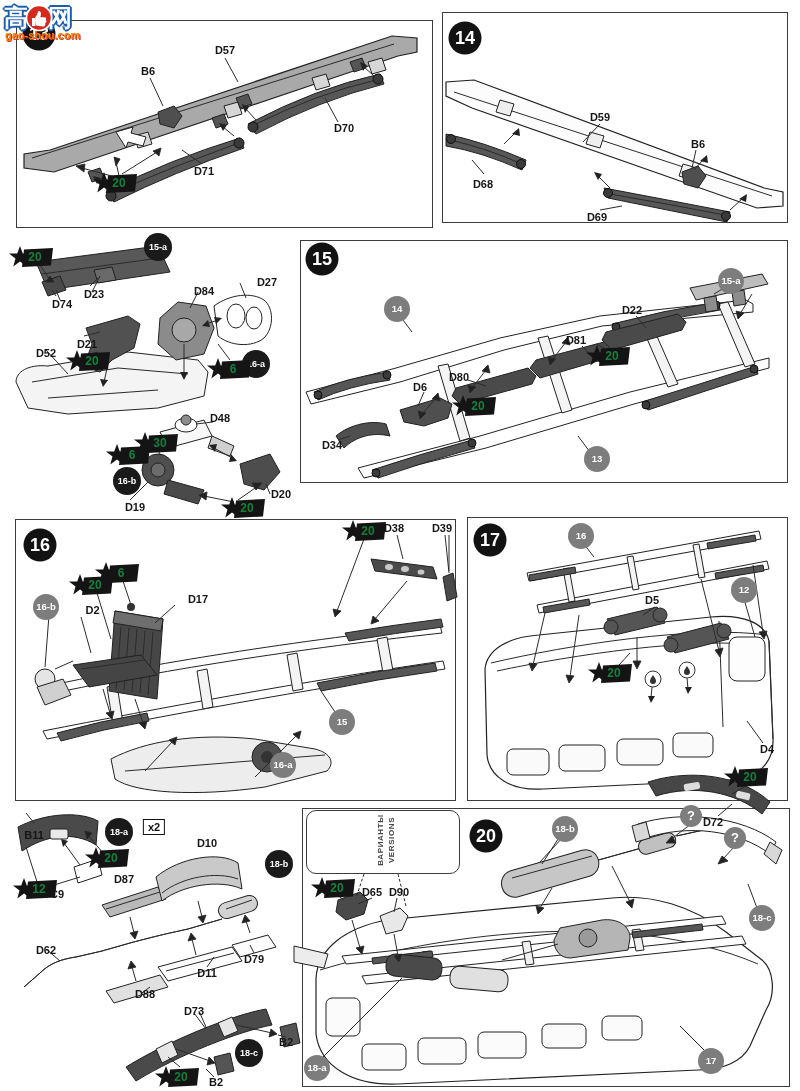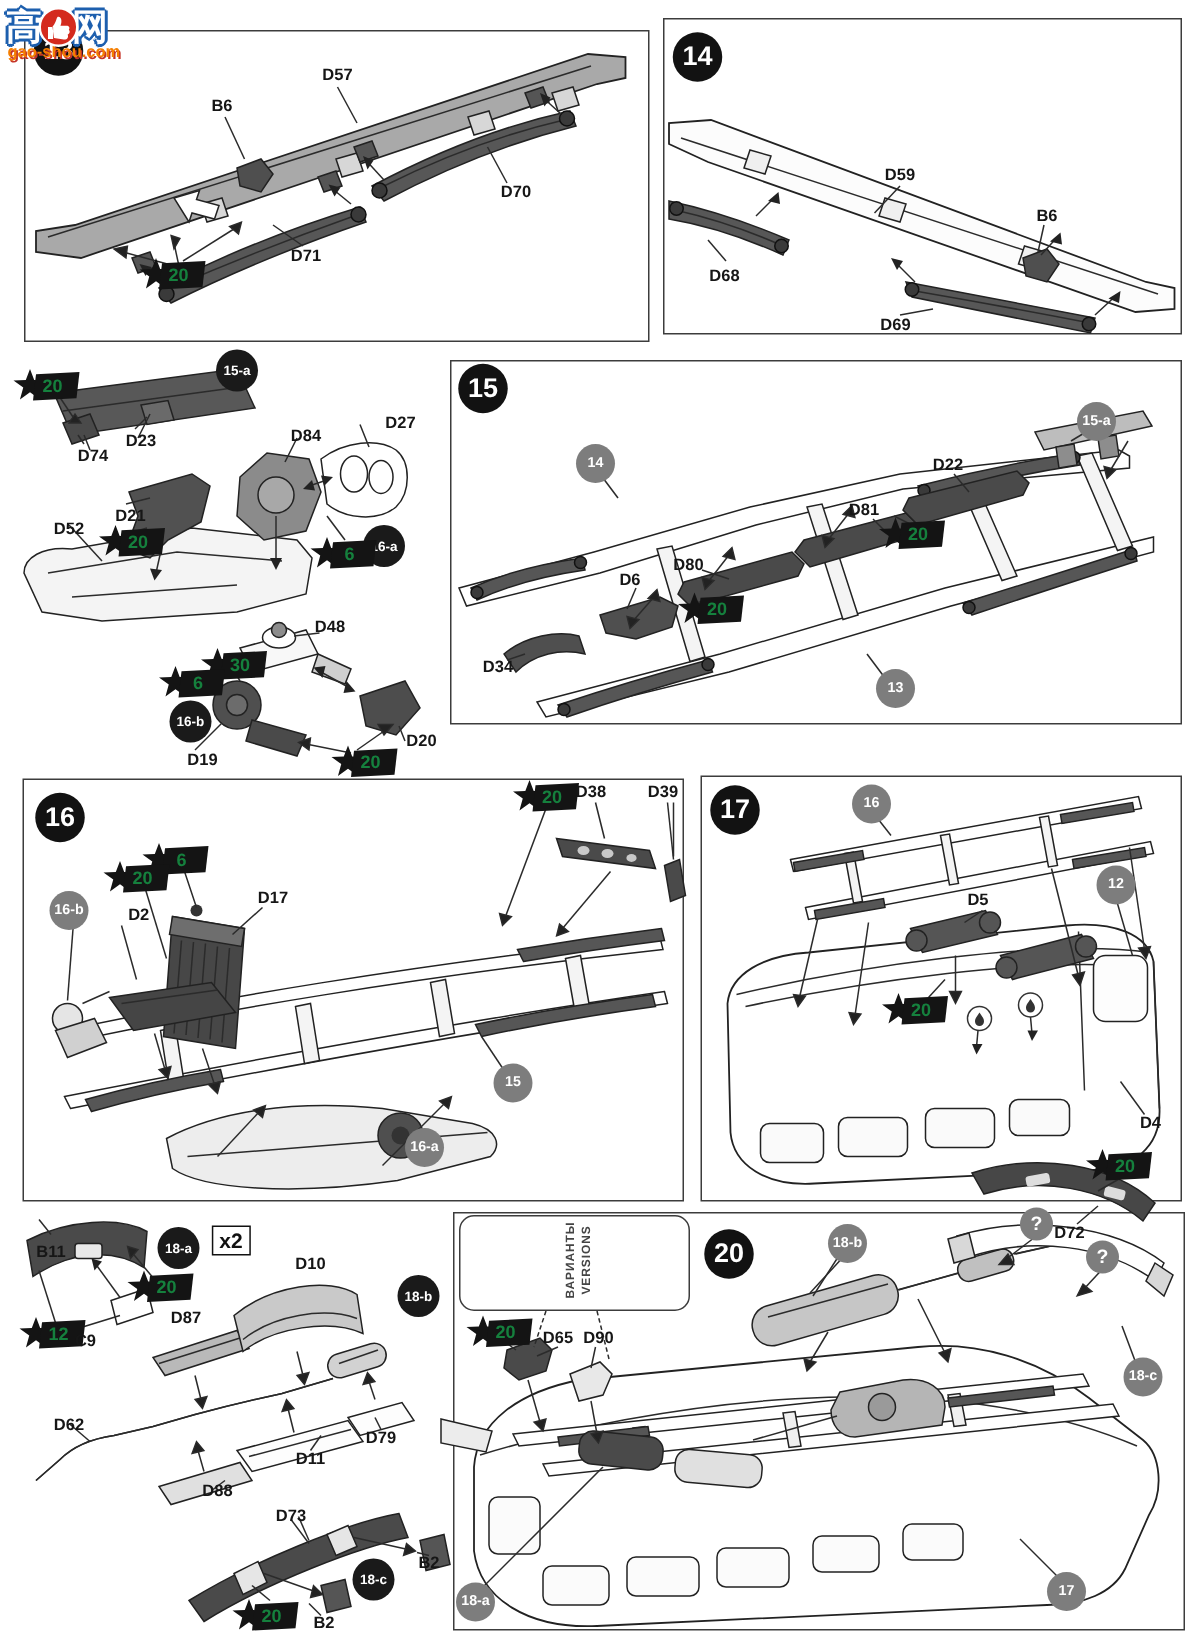--- a/index.html
+++ b/index.html
@@ -13,21 +13,21 @@
          font-weight:bold;font-size:18px;line-height:33px;text-align:center;z-index:25;}
   .bsub{width:28px;height:28px;border-radius:50%;background:#1a1a1a;color:#fff;
         font-weight:bold;font-size:9px;line-height:28px;text-align:center;z-index:25;}
   .bref{width:26px;height:26px;border-radius:50%;background:#7d7d7d;color:#fff;
         font-weight:bold;font-size:9.5px;line-height:26px;text-align:center;z-index:25;}
   .bq{width:22px;height:22px;border-radius:50%;background:#7d7d7d;color:#fff;
       font-weight:bold;font-size:13px;line-height:22px;text-align:center;z-index:25;}
   .star{width:46px;height:26px;z-index:26;}
   .star .star-num{position:absolute;left:27px;top:13px;transform:translate(-50%,-50%);
         color:#15803d;font-weight:bold;font-size:12px;}
-  .x2box{border:1.6px solid #111;background:#fff;color:#111;font-weight:bold;font-size:14px;
+  .x2box{border:1.6px solid #111;background:#fff;color:#111;font-weight:bold;font-size:11px;
          padding:1px 4px;z-index:26;}
   .vtext{font-size:8px;font-weight:bold;color:#444;letter-spacing:.6px;white-space:nowrap;
          transform:translate(-50%,-50%) rotate(-90deg);z-index:30;}
   
   .wm{position:absolute;left:4px;top:2px;z-index:40;width:90px;height:42px;}
   .wm .ch{position:absolute;font-weight:bold;font-size:24px;color:#fff;
      text-shadow:-2px 0 #1d5fae,2px 0 #1d5fae,0 -2px #1d5fae,0 2px #1d5fae,
                  -1px -1px #1d5fae,1px 1px #1d5fae,-1px 1px #1d5fae,1px -1px #1d5fae;}
   .wm .dom{position:absolute;left:1px;top:27px;font-weight:bold;font-size:11px;color:#f57e00;
      text-shadow:1px 1px 0 #c5342a;}
@@ -706,21 +706,21 @@
 <span class="ctr lbl" style="left:94px;top:294px;">D23</span>
 <span class="ctr lbl" style="left:204px;top:291px;">D84</span>
 <span class="ctr lbl" style="left:245px;top:282px;padding-left:44px;">D27</span>
 <span class="ctr lbl" style="left:87px;top:344px;">D21</span>
 <span class="ctr lbl" style="left:46px;top:353px;">D52</span>
 <span class="ctr lbl" style="left:220px;top:418px;">D48</span>
 <span class="ctr lbl" style="left:135px;top:507px;">D19</span>
 <span class="ctr lbl" style="left:281px;top:494px;">D20</span>
 <span class="ctr lbl" style="left:394px;top:528px;">D38</span>
 <span class="ctr lbl" style="left:442px;top:528px;">D39</span>
-<span class="ctr lbl" style="left:182px;top:599px;">D17</span>
+<span class="ctr lbl" style="left:198px;top:599px;">D17</span>
 <span class="ctr lbl" style="left:77px;top:610px;padding-left:31px;">D2</span>
 <span class="ctr lbl" style="left:652px;top:600px;">D5</span>
 <span class="ctr lbl" style="left:767px;top:749px;">D4</span>
 <span class="ctr lbl" style="left:713px;top:822px;">D72</span>
 <span class="ctr lbl" style="left:372px;top:892px;">D65</span>
 <span class="ctr lbl" style="left:399px;top:892px;">D90</span>
 <span class="ctr lbl" style="left:34px;top:835px;">B11</span>
 <span class="ctr lbl" style="left:57px;top:894px;">C9</span>
 <span class="ctr lbl" style="left:207px;top:843px;">D10</span>
 <span class="ctr lbl" style="left:124px;top:879px;">D87</span>

